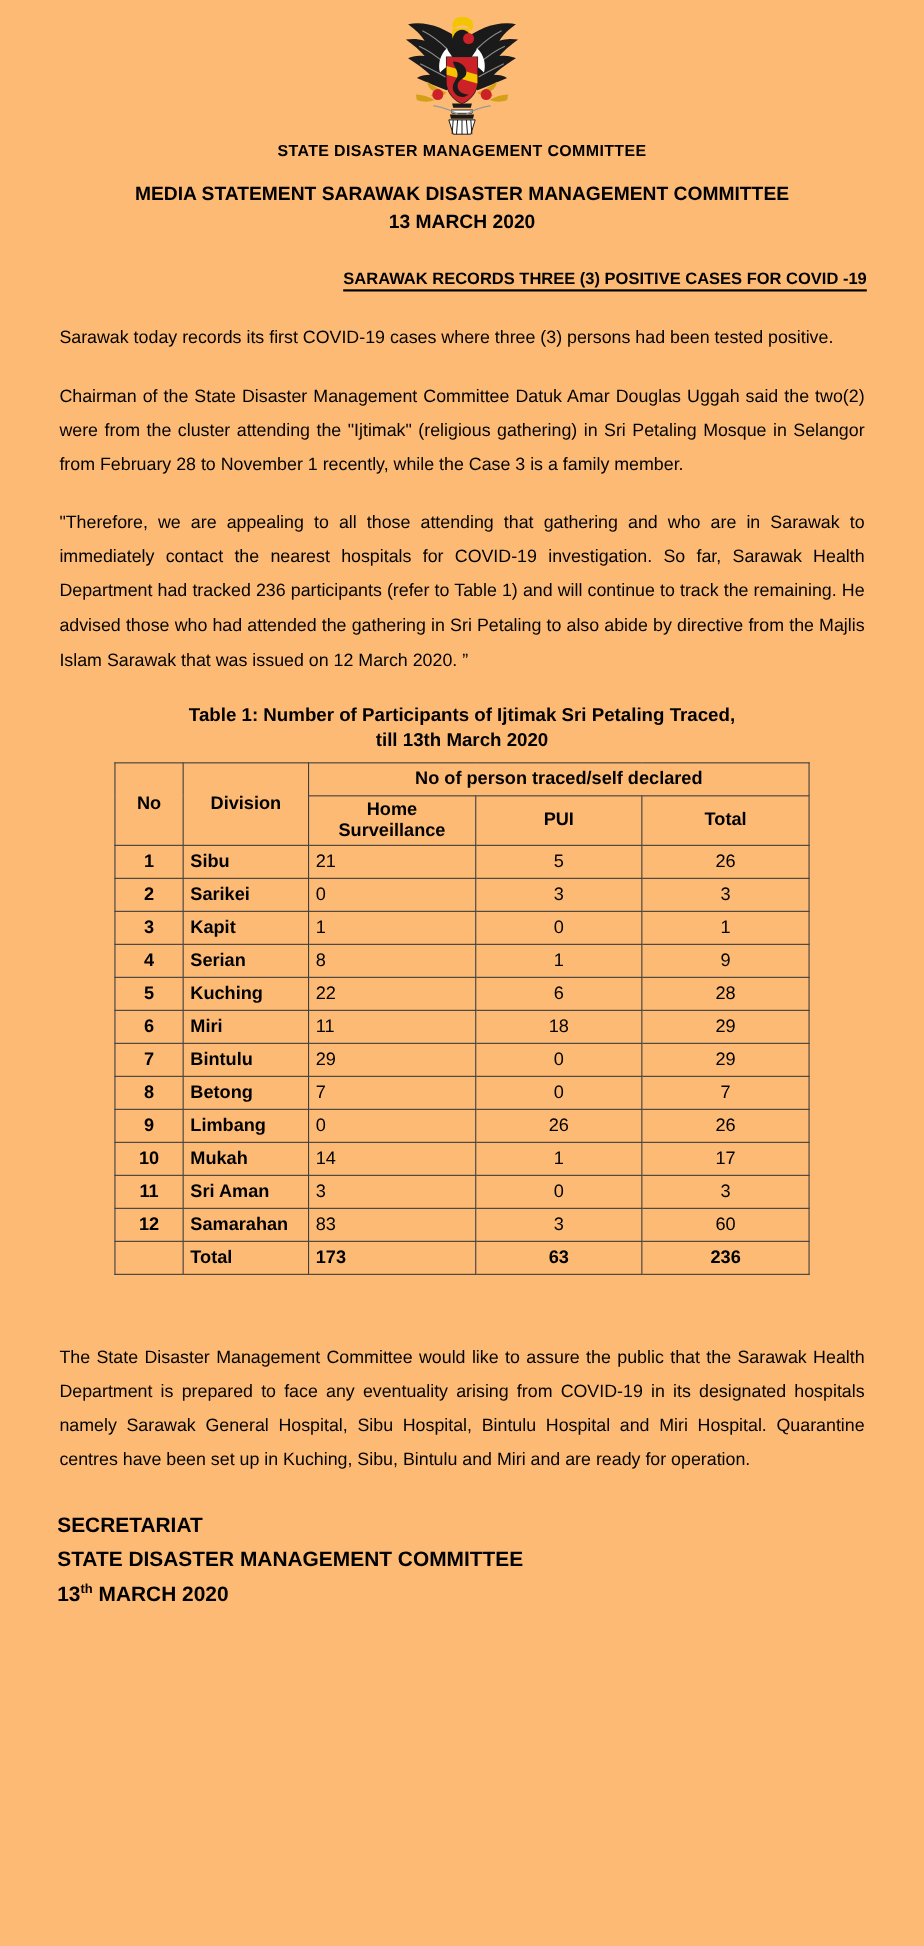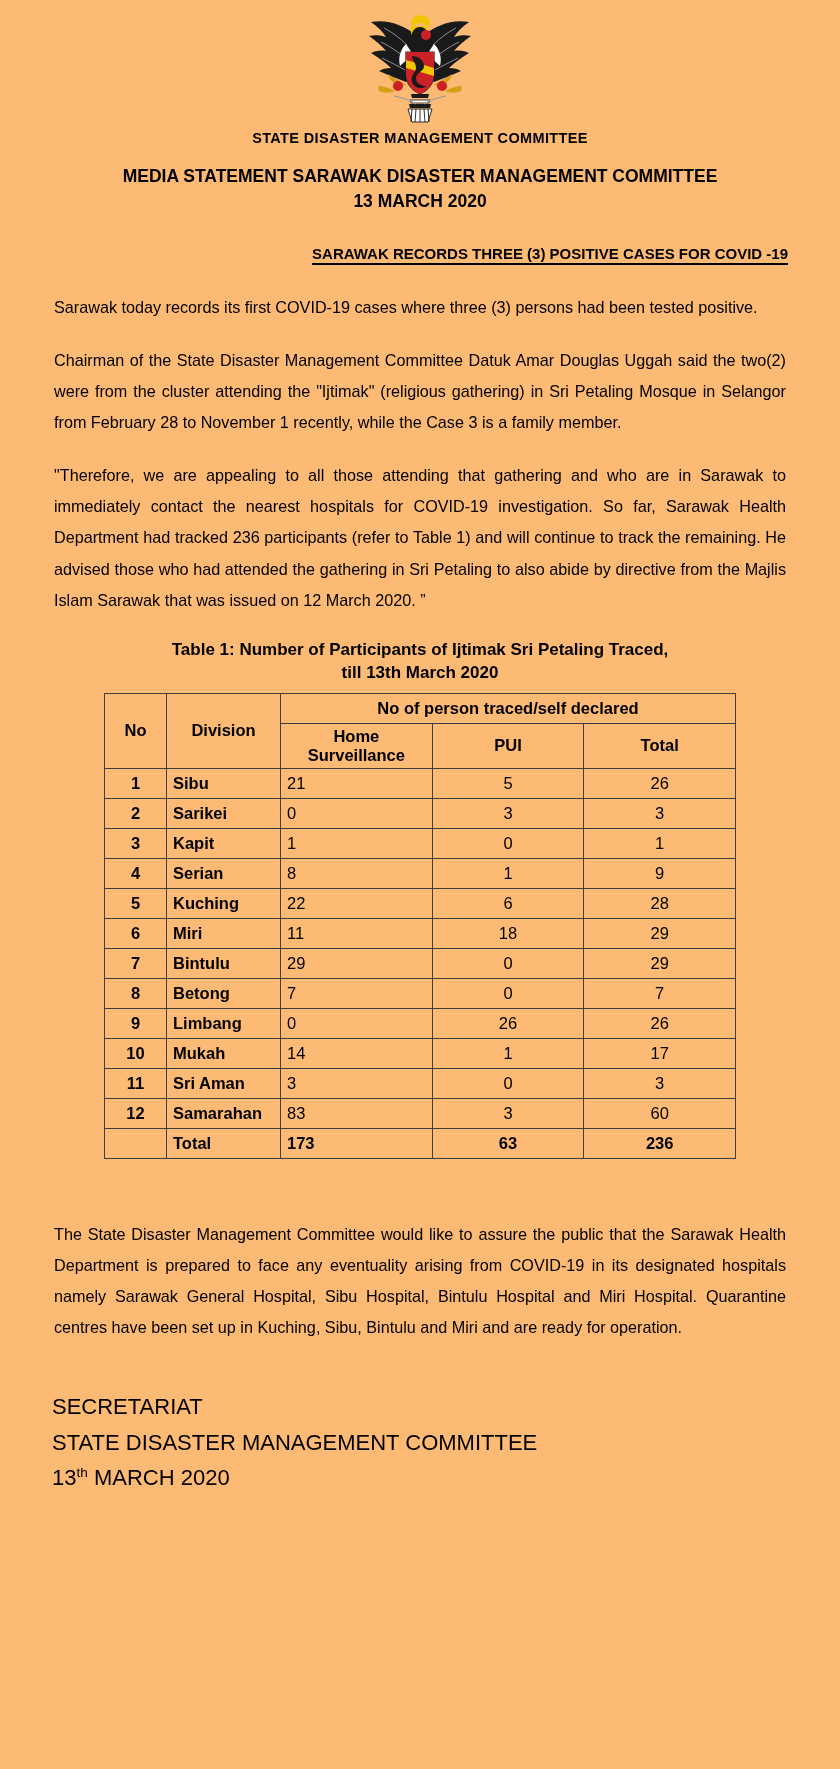--- a/index.html
+++ b/index.html
@@ -103,23 +103,23 @@
   .c-div   { width: 114px; text-align: left;   font-weight: bold; padding-left: 9px; }
   .c-home  { width: 196px; }
   .c-pui   { width: 130px; text-align: center; }
   .c-total { width: 130px; text-align: center; }
   tr.total-row td { font-weight: bold; }
   .th-group { font-weight: bold; }
 
   
   .closing { margin-top: 60px; }
   .sign {
-    margin-top: 46px;
-    font-size: 22px;
-    font-weight: normal;
+    margin-top: 30px;
+    font-size: 19px;
+    font-weight: bold;
     line-height: 1.62;
   }
   .sign div { white-space: nowrap; }
   sup { font-size: 0.62em; vertical-align: super; }
 </style>
 </head>
 <body>
 
 <div class="page">
 

